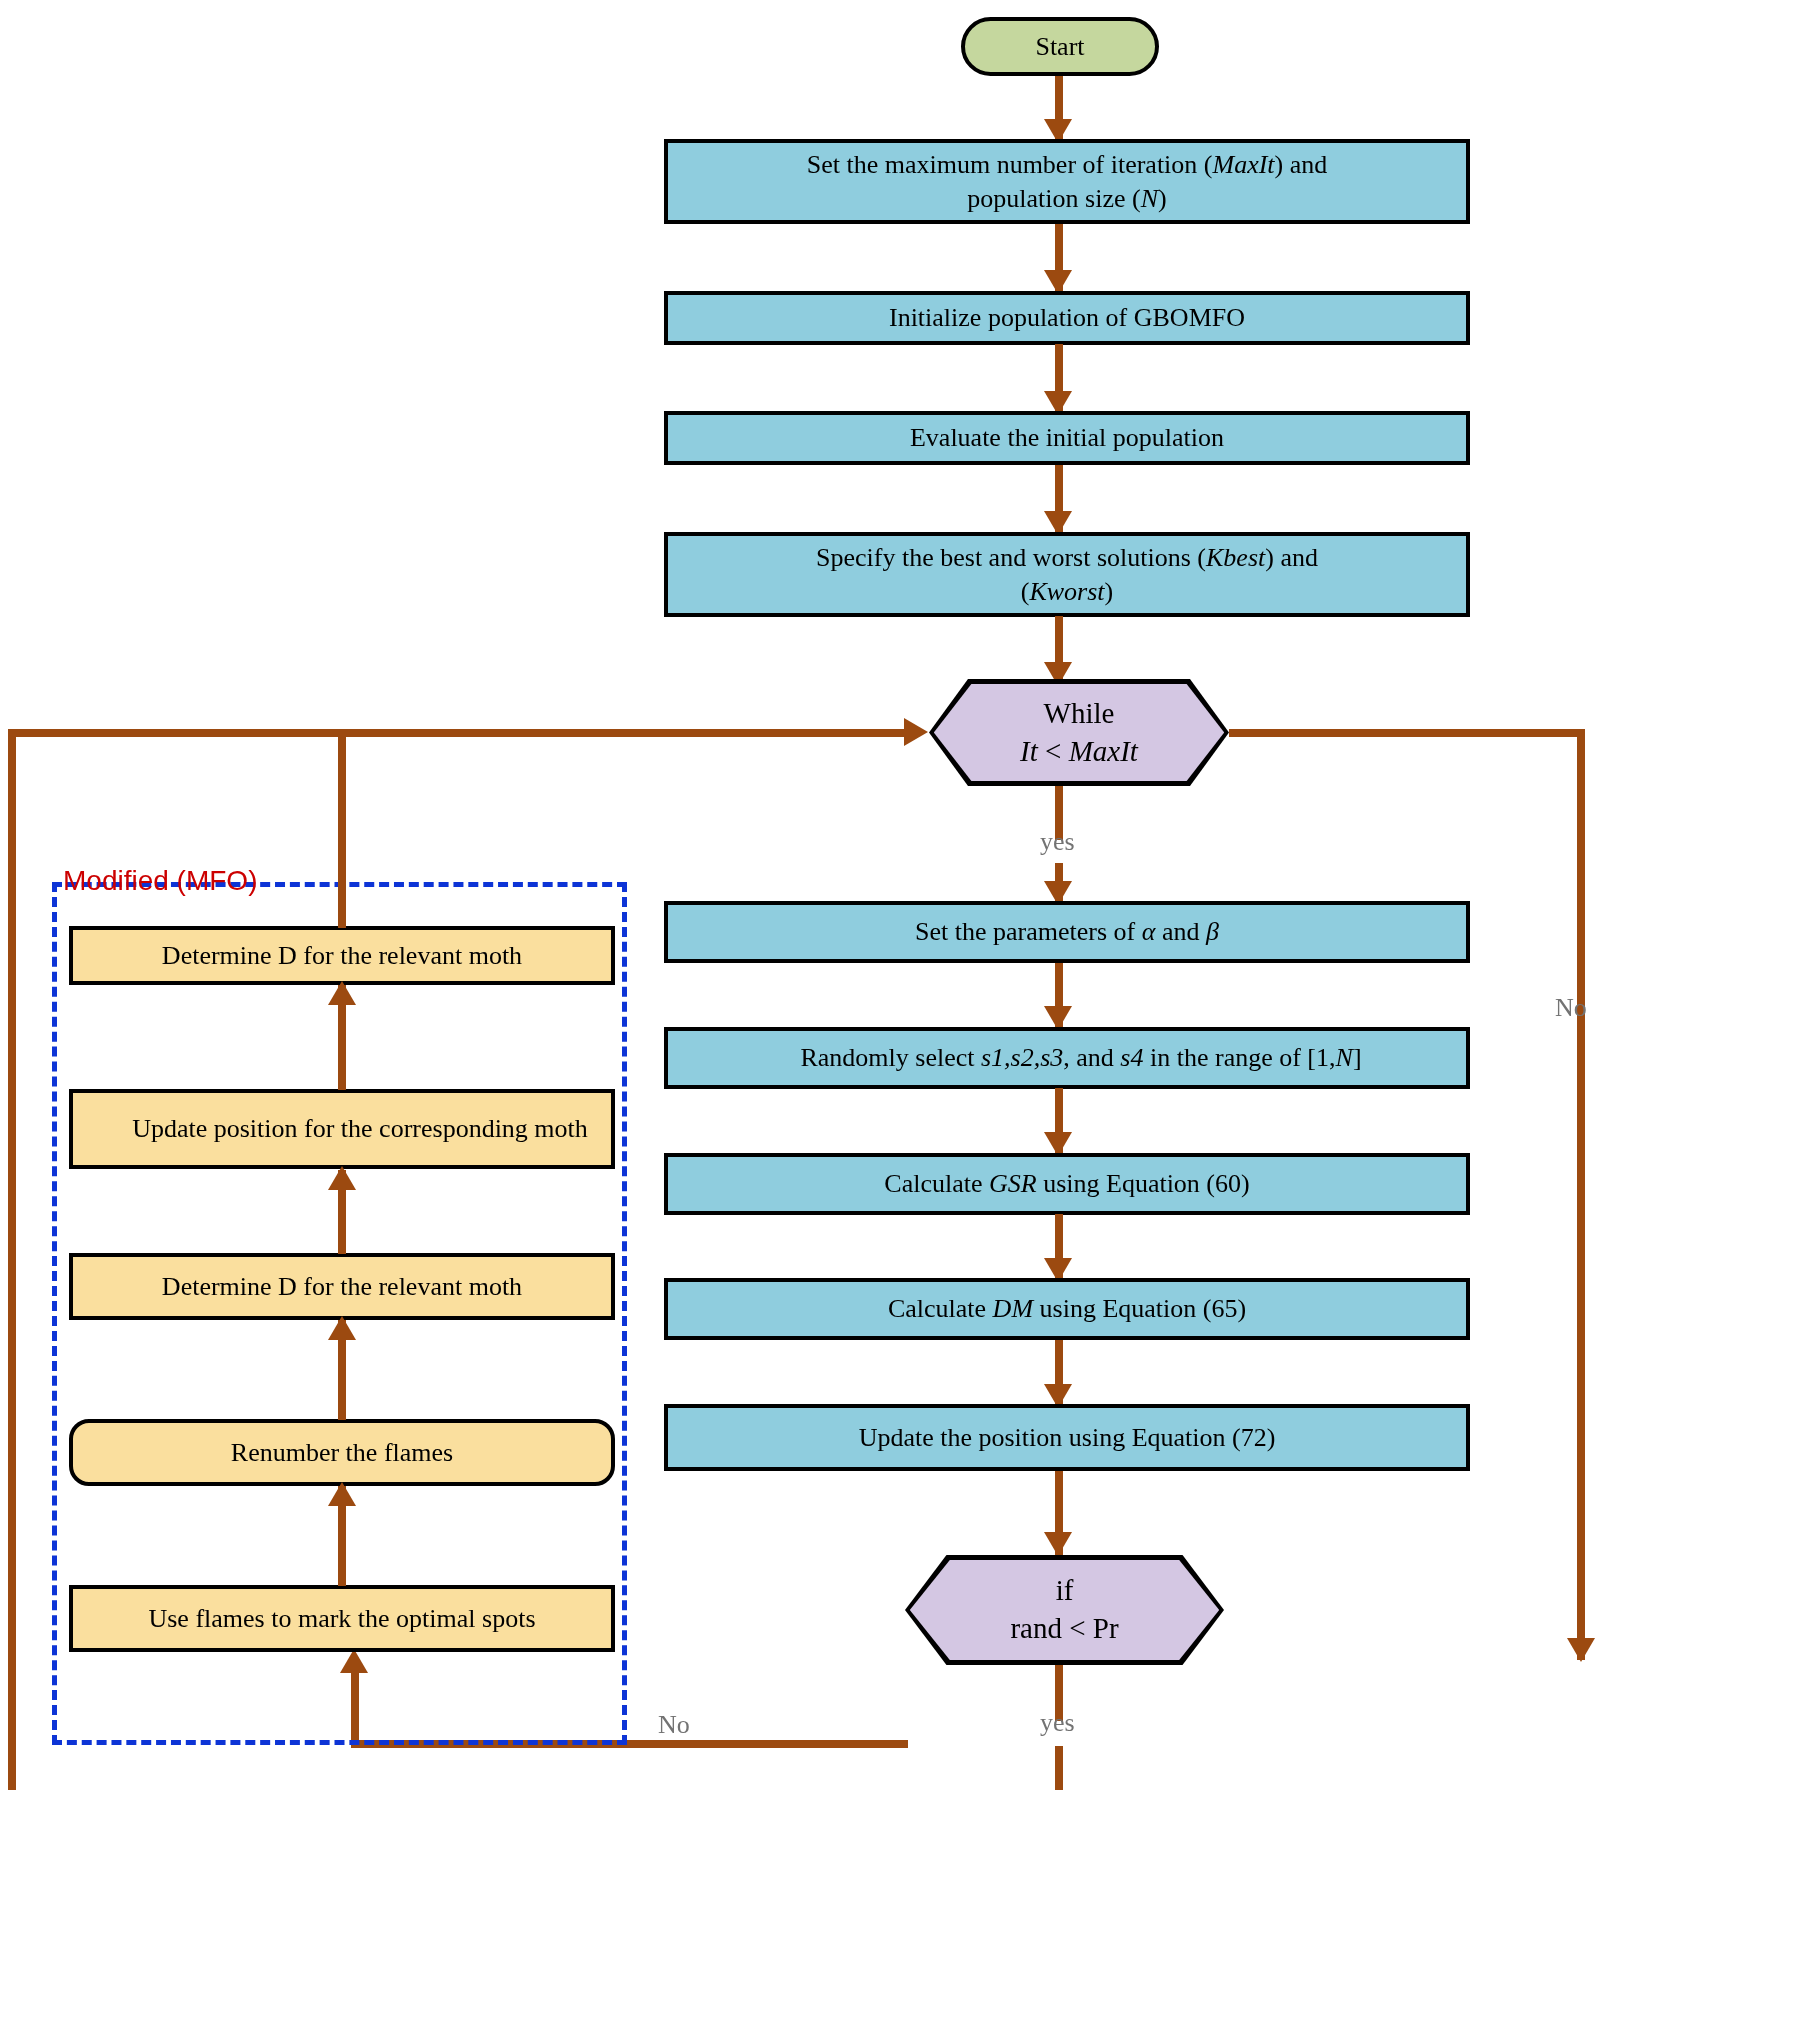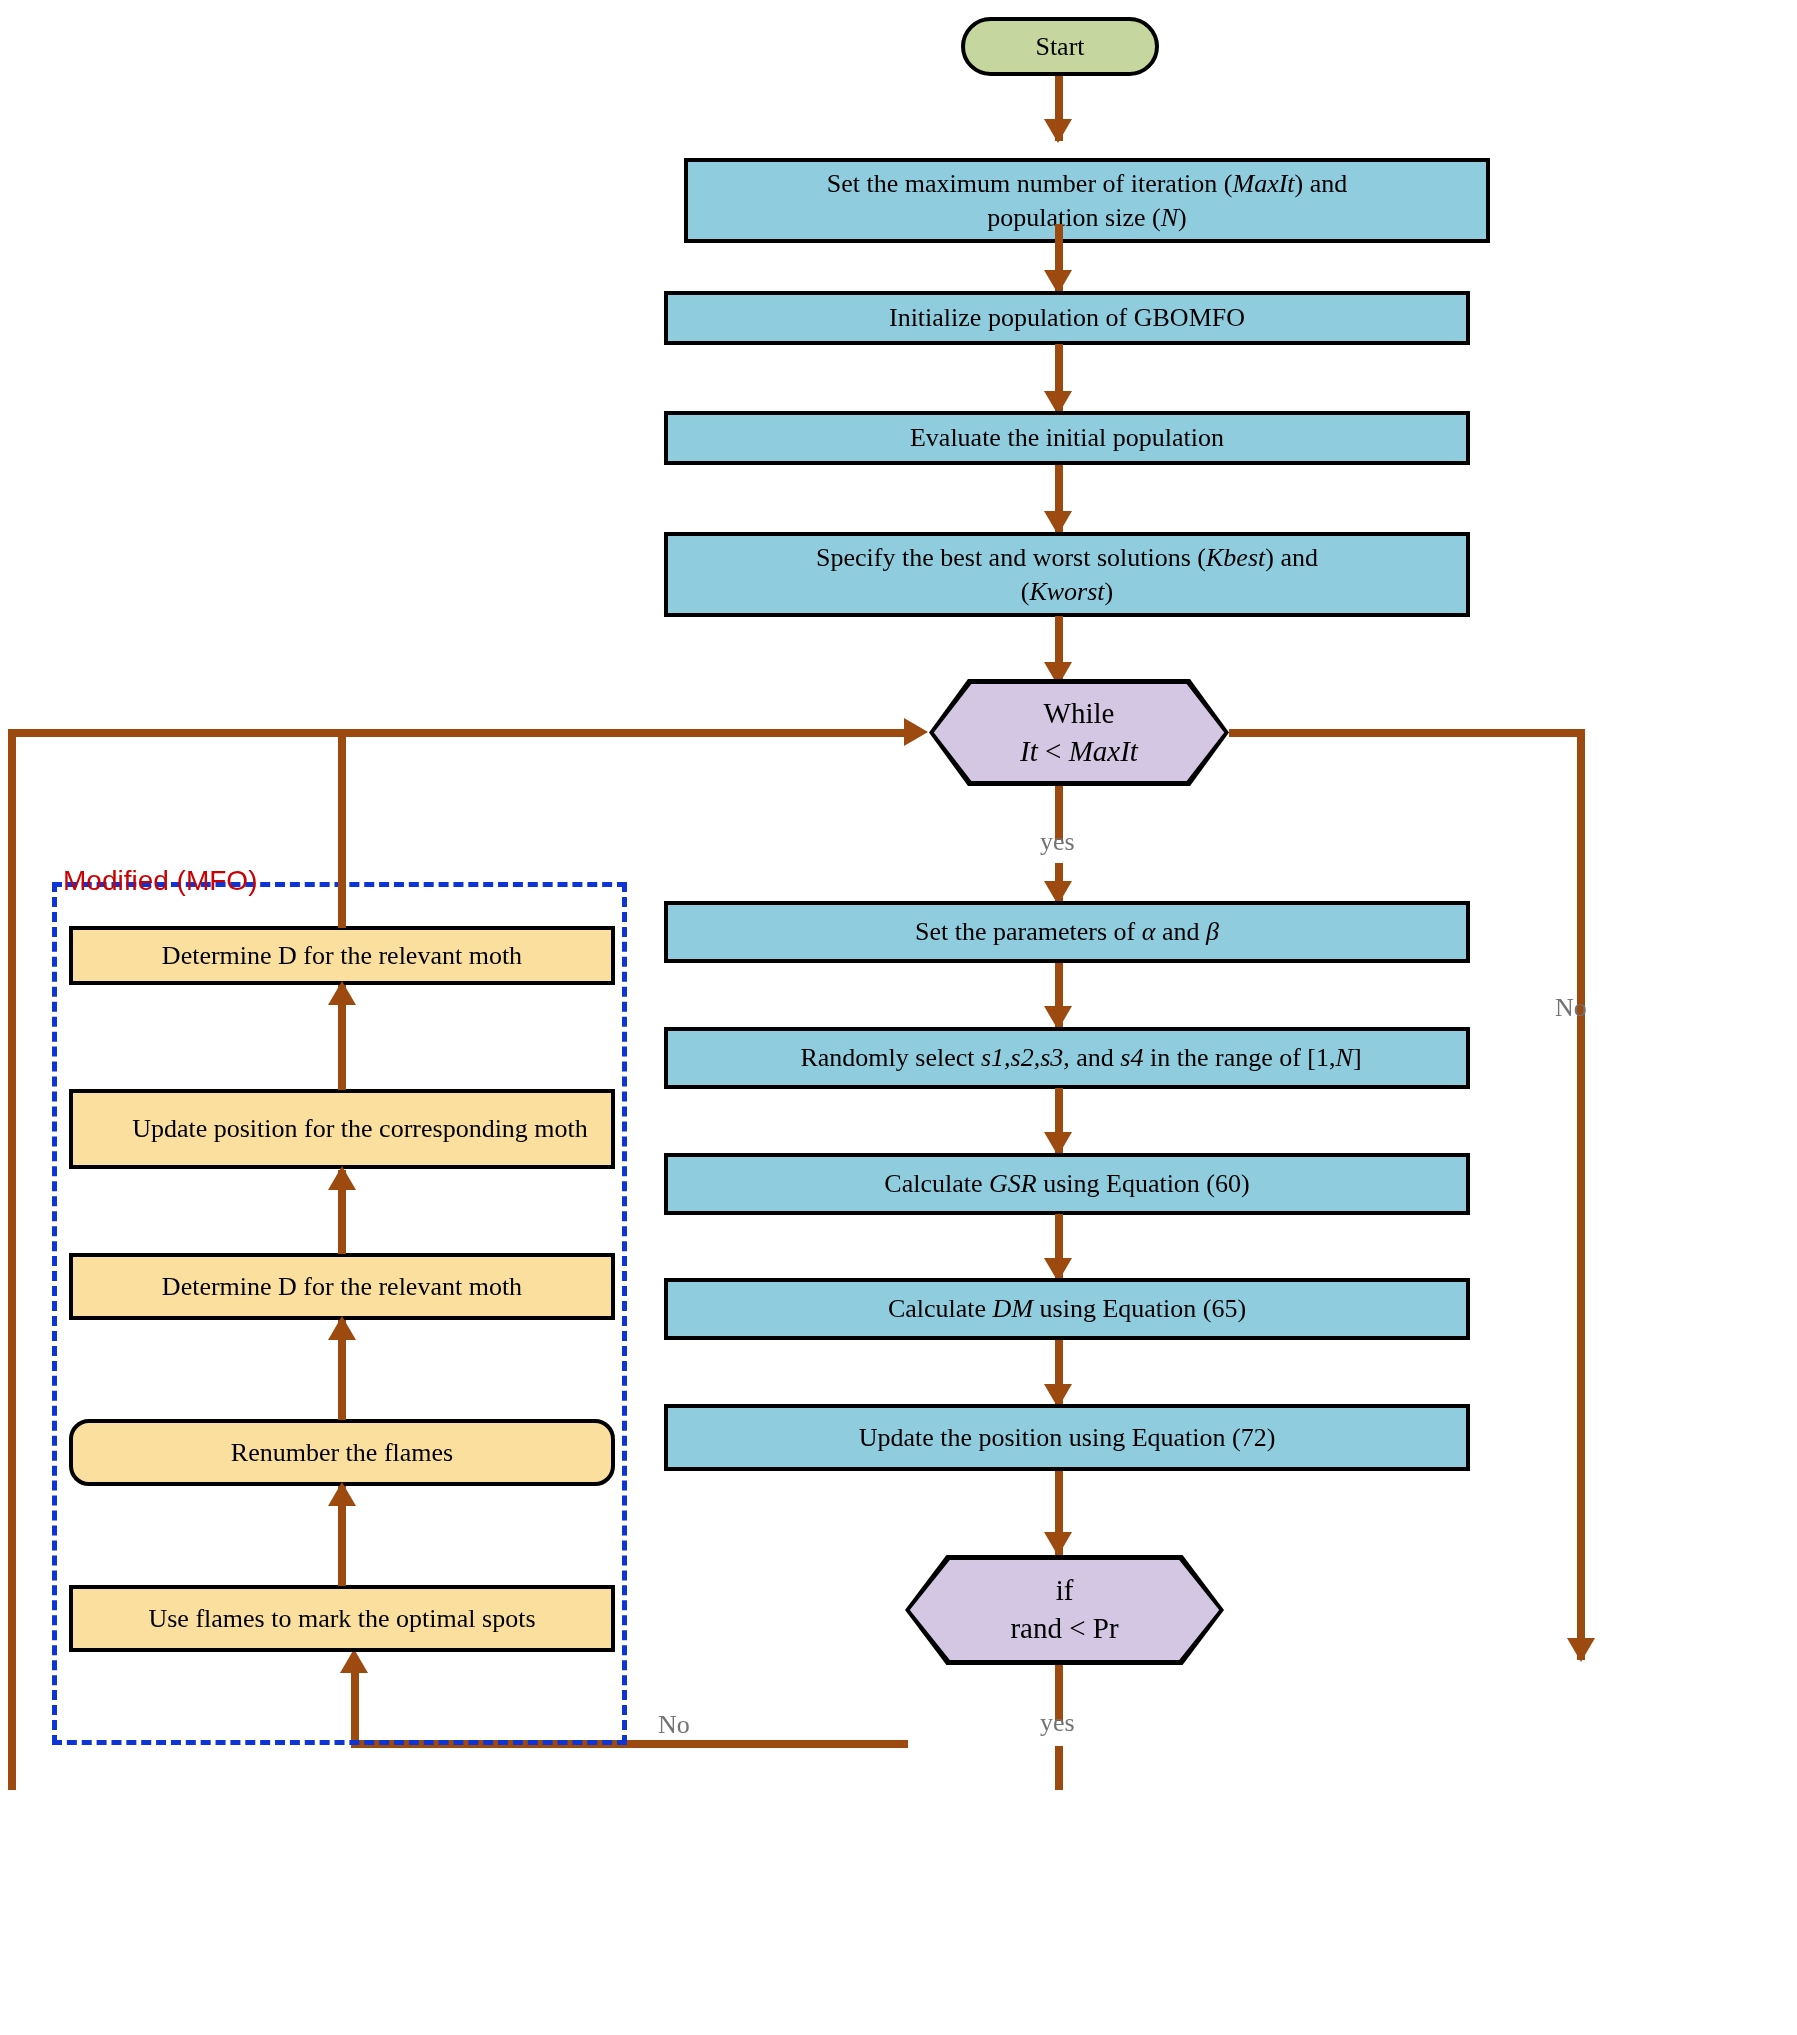--- a/index.html
+++ b/index.html
@@ -34,21 +34,21 @@
 <body>
 
 <div id="stage">
 
   <div class="node term" style="left:961px;top:17px;width:198px;height:59px;">
     <span>Start</span>
   </div>
   <div class="ln" style="left:1055px;top:76px;width:7.5px;height:65px;"></div>
   <div class="arw dn" style="left:1044px;top:119px;"></div>
 
-  <div class="node proc" style="left:684px;top:139px;width:806px;height:85px;margin-top:19px;">
+  <div class="node proc" style="left:664px;top:139px;width:806px;height:85px;">
     <span>
       <span>Set the maximum number of iteration (</span><i>MaxIt</i><span>) and</span><br>
       <span>population size (</span><i>N</i><span>)</span>
     </span>
   </div>
   <div class="ln" style="left:1055px;top:224px;width:7.5px;height:70px;"></div>
   <div class="arw dn" style="left:1044px;top:270px;"></div>
 
   <div class="node proc" style="left:664px;top:291px;width:806px;height:54px;">
     <span>Initialize population of GBOMFO</span>

